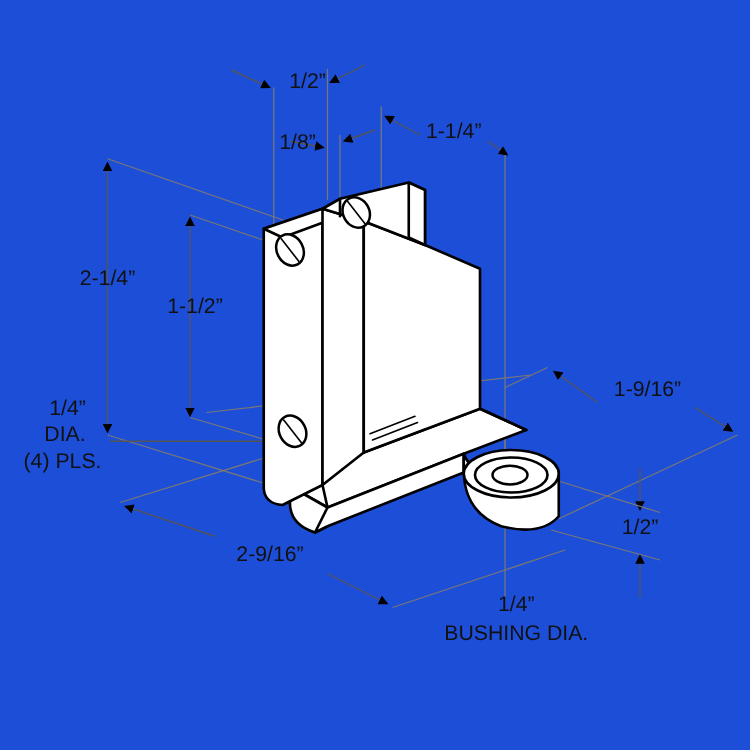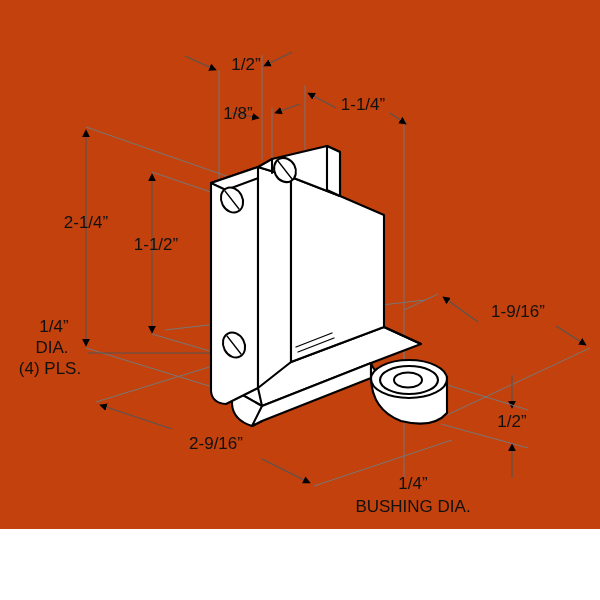--- a/index.html
+++ b/index.html
@@ -6,22 +6,22 @@
     margin: 0;
     padding: 0;
     background: #ffffff;
   }
   body {
     font-family: "Liberation Sans", sans-serif;
   }
   #drawing-root {
     position: relative;
     width: 600px;
-    height: 529px;
-    background: #c2410c;
+    height: 600px;
+    background: #1d4ed8;
     overflow: hidden;
   }
   #drawing-svg {
     position: absolute;
     left: 0;
     top: 0;
     width: 600px;
     height: 600px;
     display: block;
   }

